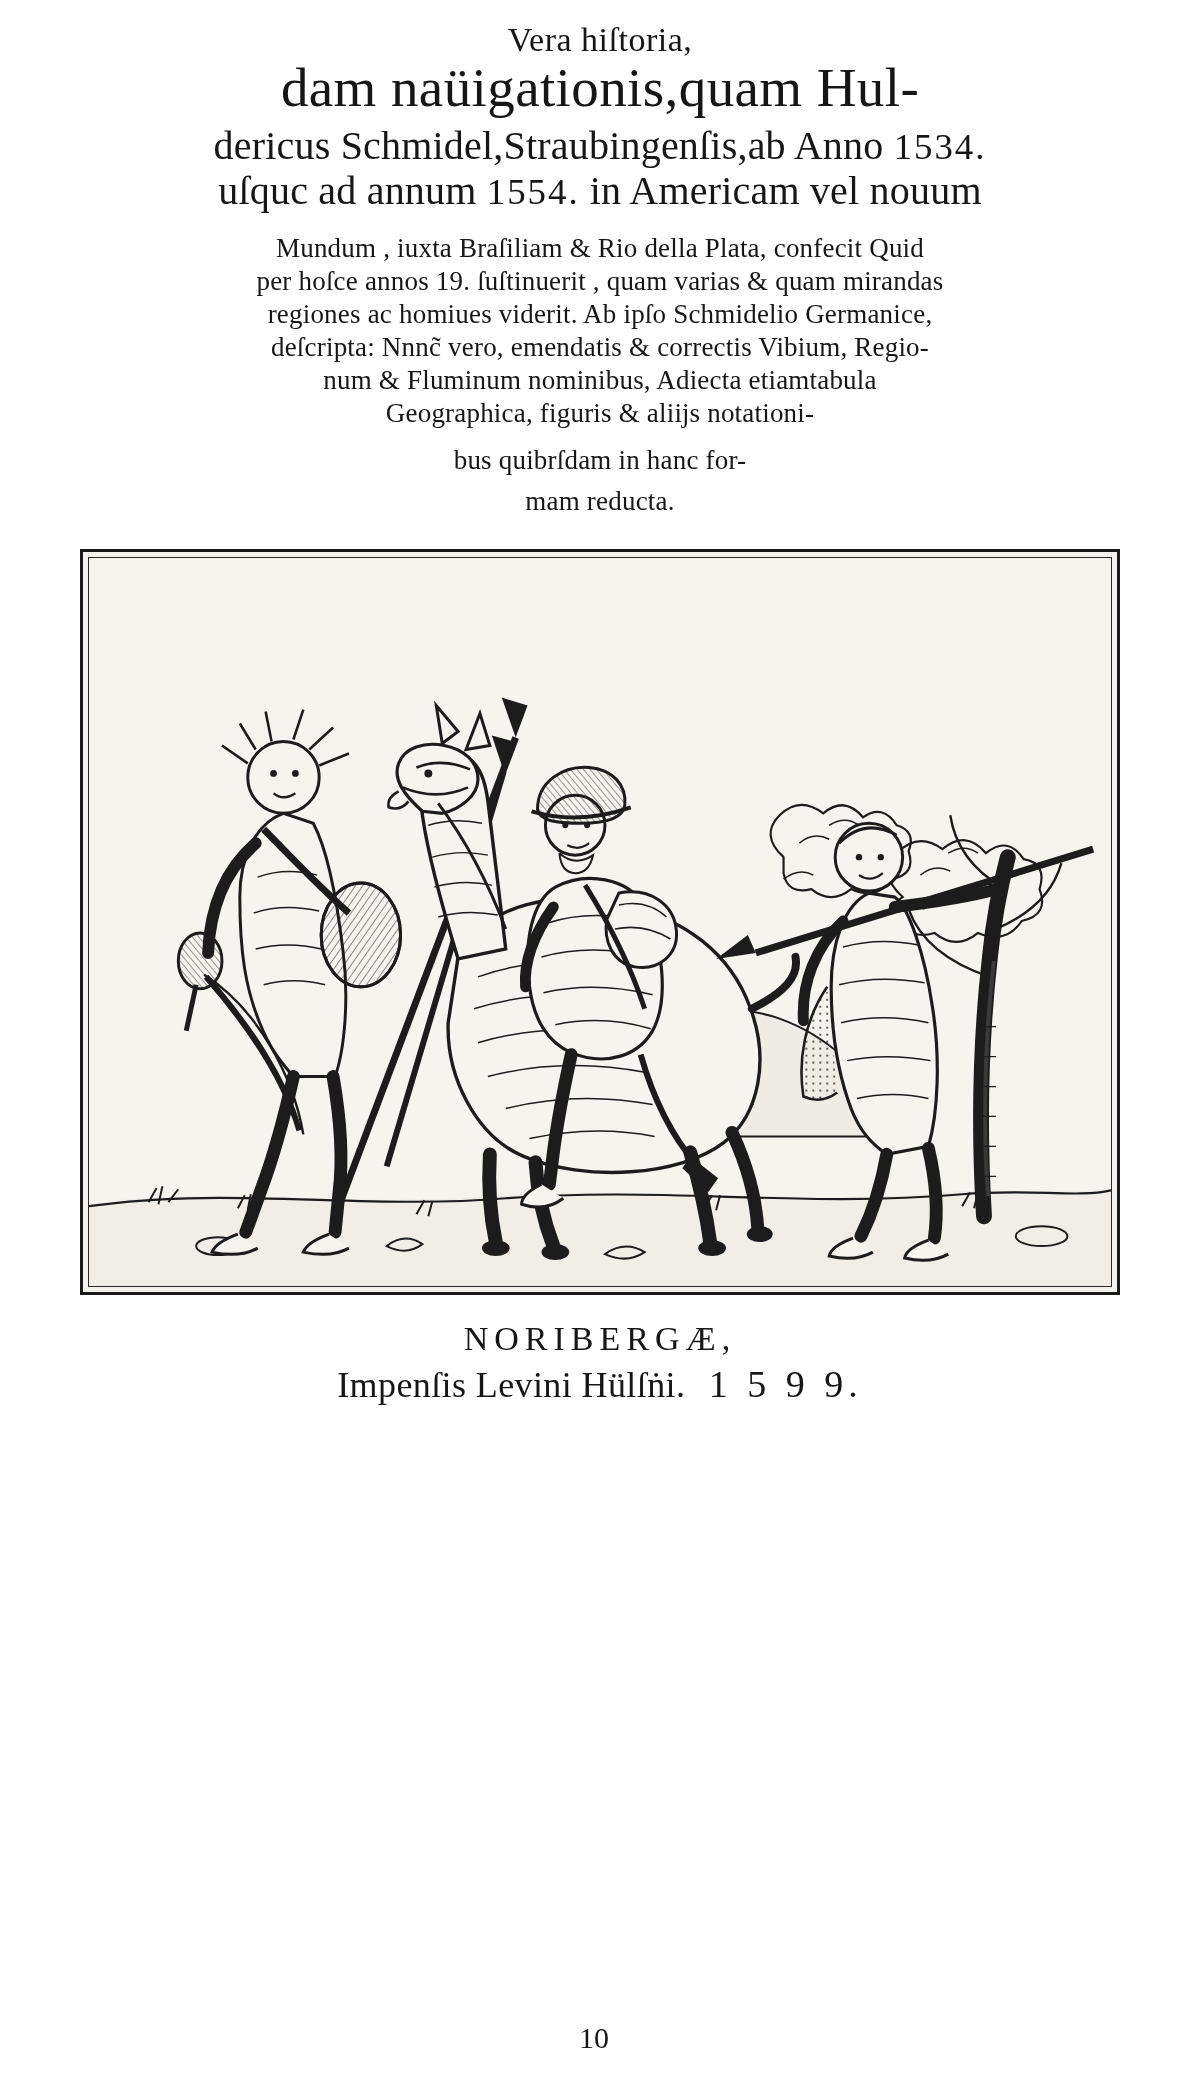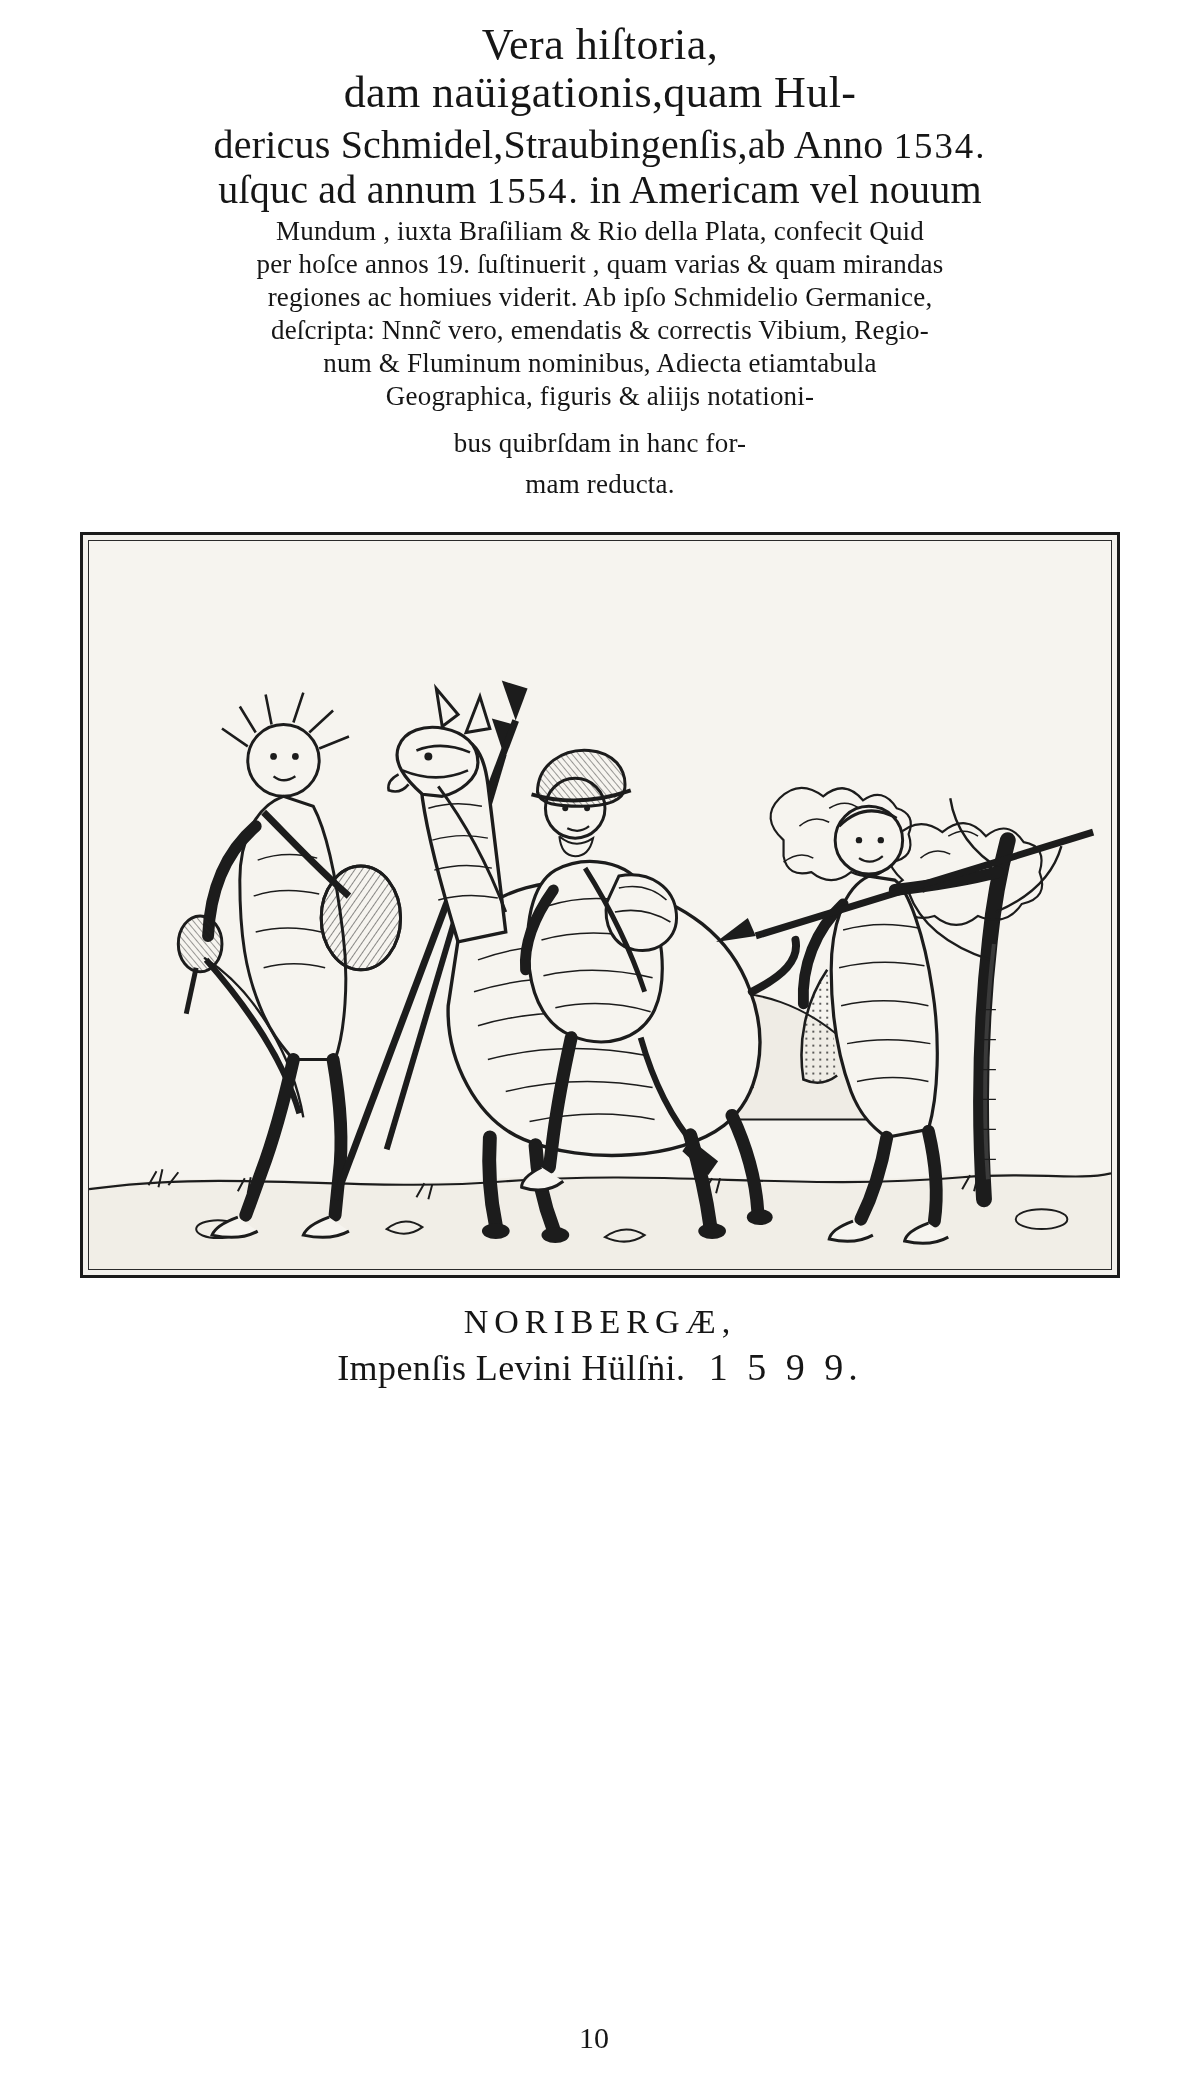--- a/index.html
+++ b/index.html
@@ -29,44 +29,44 @@
     text-align: center;
   }
   .line {
     display: block;
     white-space: nowrap;
     line-height: 1.04;
   }
 
   
   .l-vera {
-    font-size: 44px;
+    font-size: 34px;
     letter-spacing: 0.5px;
     margin-bottom: 2px;
   }
   .l-admirandae {
     font-size: 66px;
     letter-spacing: 2px;
     margin-top: 4px;
     margin-bottom: 6px;
   }
   .l-dam {
-    font-size: 44px;
+    font-size: 55px;
     letter-spacing: 0.4px;
     margin-bottom: 8px;
   }
   .l-dericus {
     font-size: 40px;
     letter-spacing: 0.2px;
     margin-bottom: 4px;
   }
   .l-usque {
     font-size: 40px;
     letter-spacing: 0.2px;
-    margin-bottom: 6px;
+    margin-bottom: 22px;
   }
   .l-mundum,
   .l-per,
   .l-regiones,
   .l-descripta,
   .l-num {
     font-size: 27px;
     letter-spacing: 0.2px;
     margin-bottom: 5px;
   }

